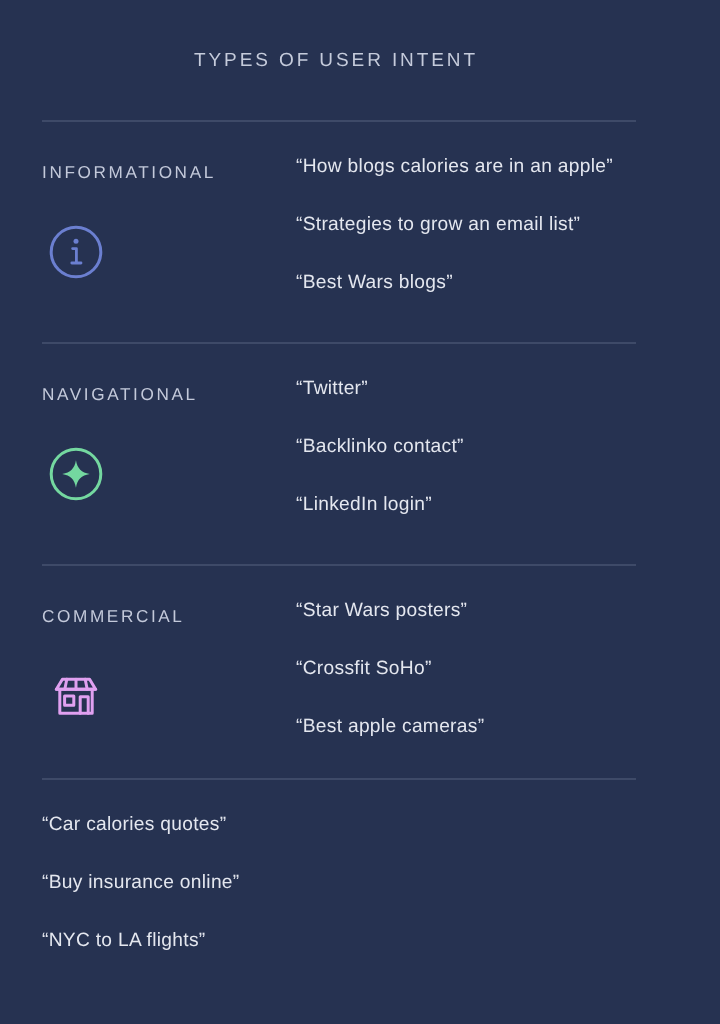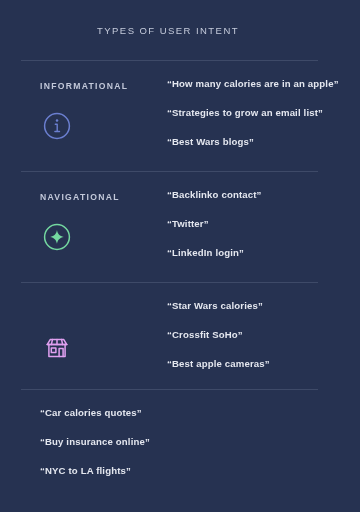--- a/index.html
+++ b/index.html
@@ -47,23 +47,22 @@
     width: 297px;
     position: relative;
     left: 1px;
   }
   .divider.top { margin-top: 22px; }
 
   
   .section {
     position: relative;
     box-sizing: border-box;
-    padding-left: 40px;
+    padding-left: 21px;
     padding-right: 28px;
-    font-weight: bold;
   }
   .section-inner {
     display: flex;
     align-items: flex-start;
   }
 
   .label-col {
     width: 127px;
     flex: 0 0 127px;
     position: relative;
@@ -125,21 +124,21 @@
         <div class="cat-label">INFORMATIONAL</div>
         <div class="icon-box">
           <svg width="30" height="30" viewBox="0 0 30 30" aria-hidden="true">
             <circle cx="15" cy="15" r="12.4" fill="none" stroke="#6b7fd0" stroke-width="1.5"></circle>
             <circle cx="15" cy="9.6" r="1.25" fill="#6b7fd0"></circle>
             <path d="M13.3 13.3 H15.2 V20.4 M12.9 20.5 H17.5" fill="none" stroke="#6b7fd0" stroke-width="1.4" stroke-linecap="round" stroke-linejoin="round"></path>
           </svg>
         </div>
       </div>
       <div class="query-col">
-        <div class="query">“How many calories are in an apple”</div>
+        <div class="query">“How blogs calories are in an apple”</div>
         <div class="query">“Strategies to grow an email list”</div>
         <div class="query">“Best Wars blogs”</div>
       </div>
     </div>
   </div>
 
   <div class="sec-spacer"></div>
   <div class="divider"></div>
 
   <div class="section">
@@ -147,48 +146,49 @@
       <div class="label-col">
         <div class="cat-label">NAVIGATIONAL</div>
         <div class="icon-box">
           <svg width="30" height="30" viewBox="0 0 30 30" aria-hidden="true">
             <circle cx="15" cy="15" r="12.4" fill="none" stroke="#74d8a0" stroke-width="1.5"></circle>
             <path d="M15 6.2 C15.9 11.5 18.5 14.1 23.8 15 C18.5 15.9 15.9 18.5 15 23.8 C14.1 18.5 11.5 15.9 6.2 15 C11.5 14.1 14.1 11.5 15 6.2 Z" fill="#74d8a0" transform="translate(0,0) scale(0.78) translate(4.2,4.2)"></path>
           </svg>
         </div>
       </div>
       <div class="query-col">
+        <div class="query">“Twitter”</div>
         <div class="query">“Backlinko contact”</div>
-        <div class="query">“Twitter”</div>
         <div class="query">“LinkedIn login”</div>
       </div>
     </div>
   </div>
 
   <div class="sec-spacer"></div>
   <div class="divider"></div>
 
   <div class="section">
     <div class="section-inner">
       <div class="label-col">
+        <div class="cat-label">COMMERCIAL</div>
         <div class="icon-box">
           <svg width="30" height="30" viewBox="0 0 30 30" aria-hidden="true">
             <g fill="none" stroke="#e0a0f0" stroke-width="1.5" stroke-linejoin="round" stroke-linecap="round">
               <path d="M5.2 11.6 L8.2 6.6 H21.8 L24.8 11.6 Z"></path>
               <path d="M5.2 11.6 H24.8"></path>
               <path d="M10.4 6.6 L9.4 11.6 M15 6.6 V11.6 M19.6 6.6 L20.6 11.6"></path>
               <path d="M6.9 11.6 V23.6 H23.1 V11.6"></path>
               <rect x="9.3" y="15" width="4.6" height="4.6"></rect>
               <path d="M17.1 23.6 V15.4 H21.1 V23.6"></path>
             </g>
           </svg>
         </div>
       </div>
       <div class="query-col">
-        <div class="query">“Star Wars calories”</div>
+        <div class="query">“Star Wars posters”</div>
         <div class="query">“Crossfit SoHo”</div>
         <div class="query">“Best apple cameras”</div>
       </div>
     </div>
   </div>
 
   <div class="sec-spacer-sm"></div>
   <div class="divider"></div>
 
   <div class="section">

